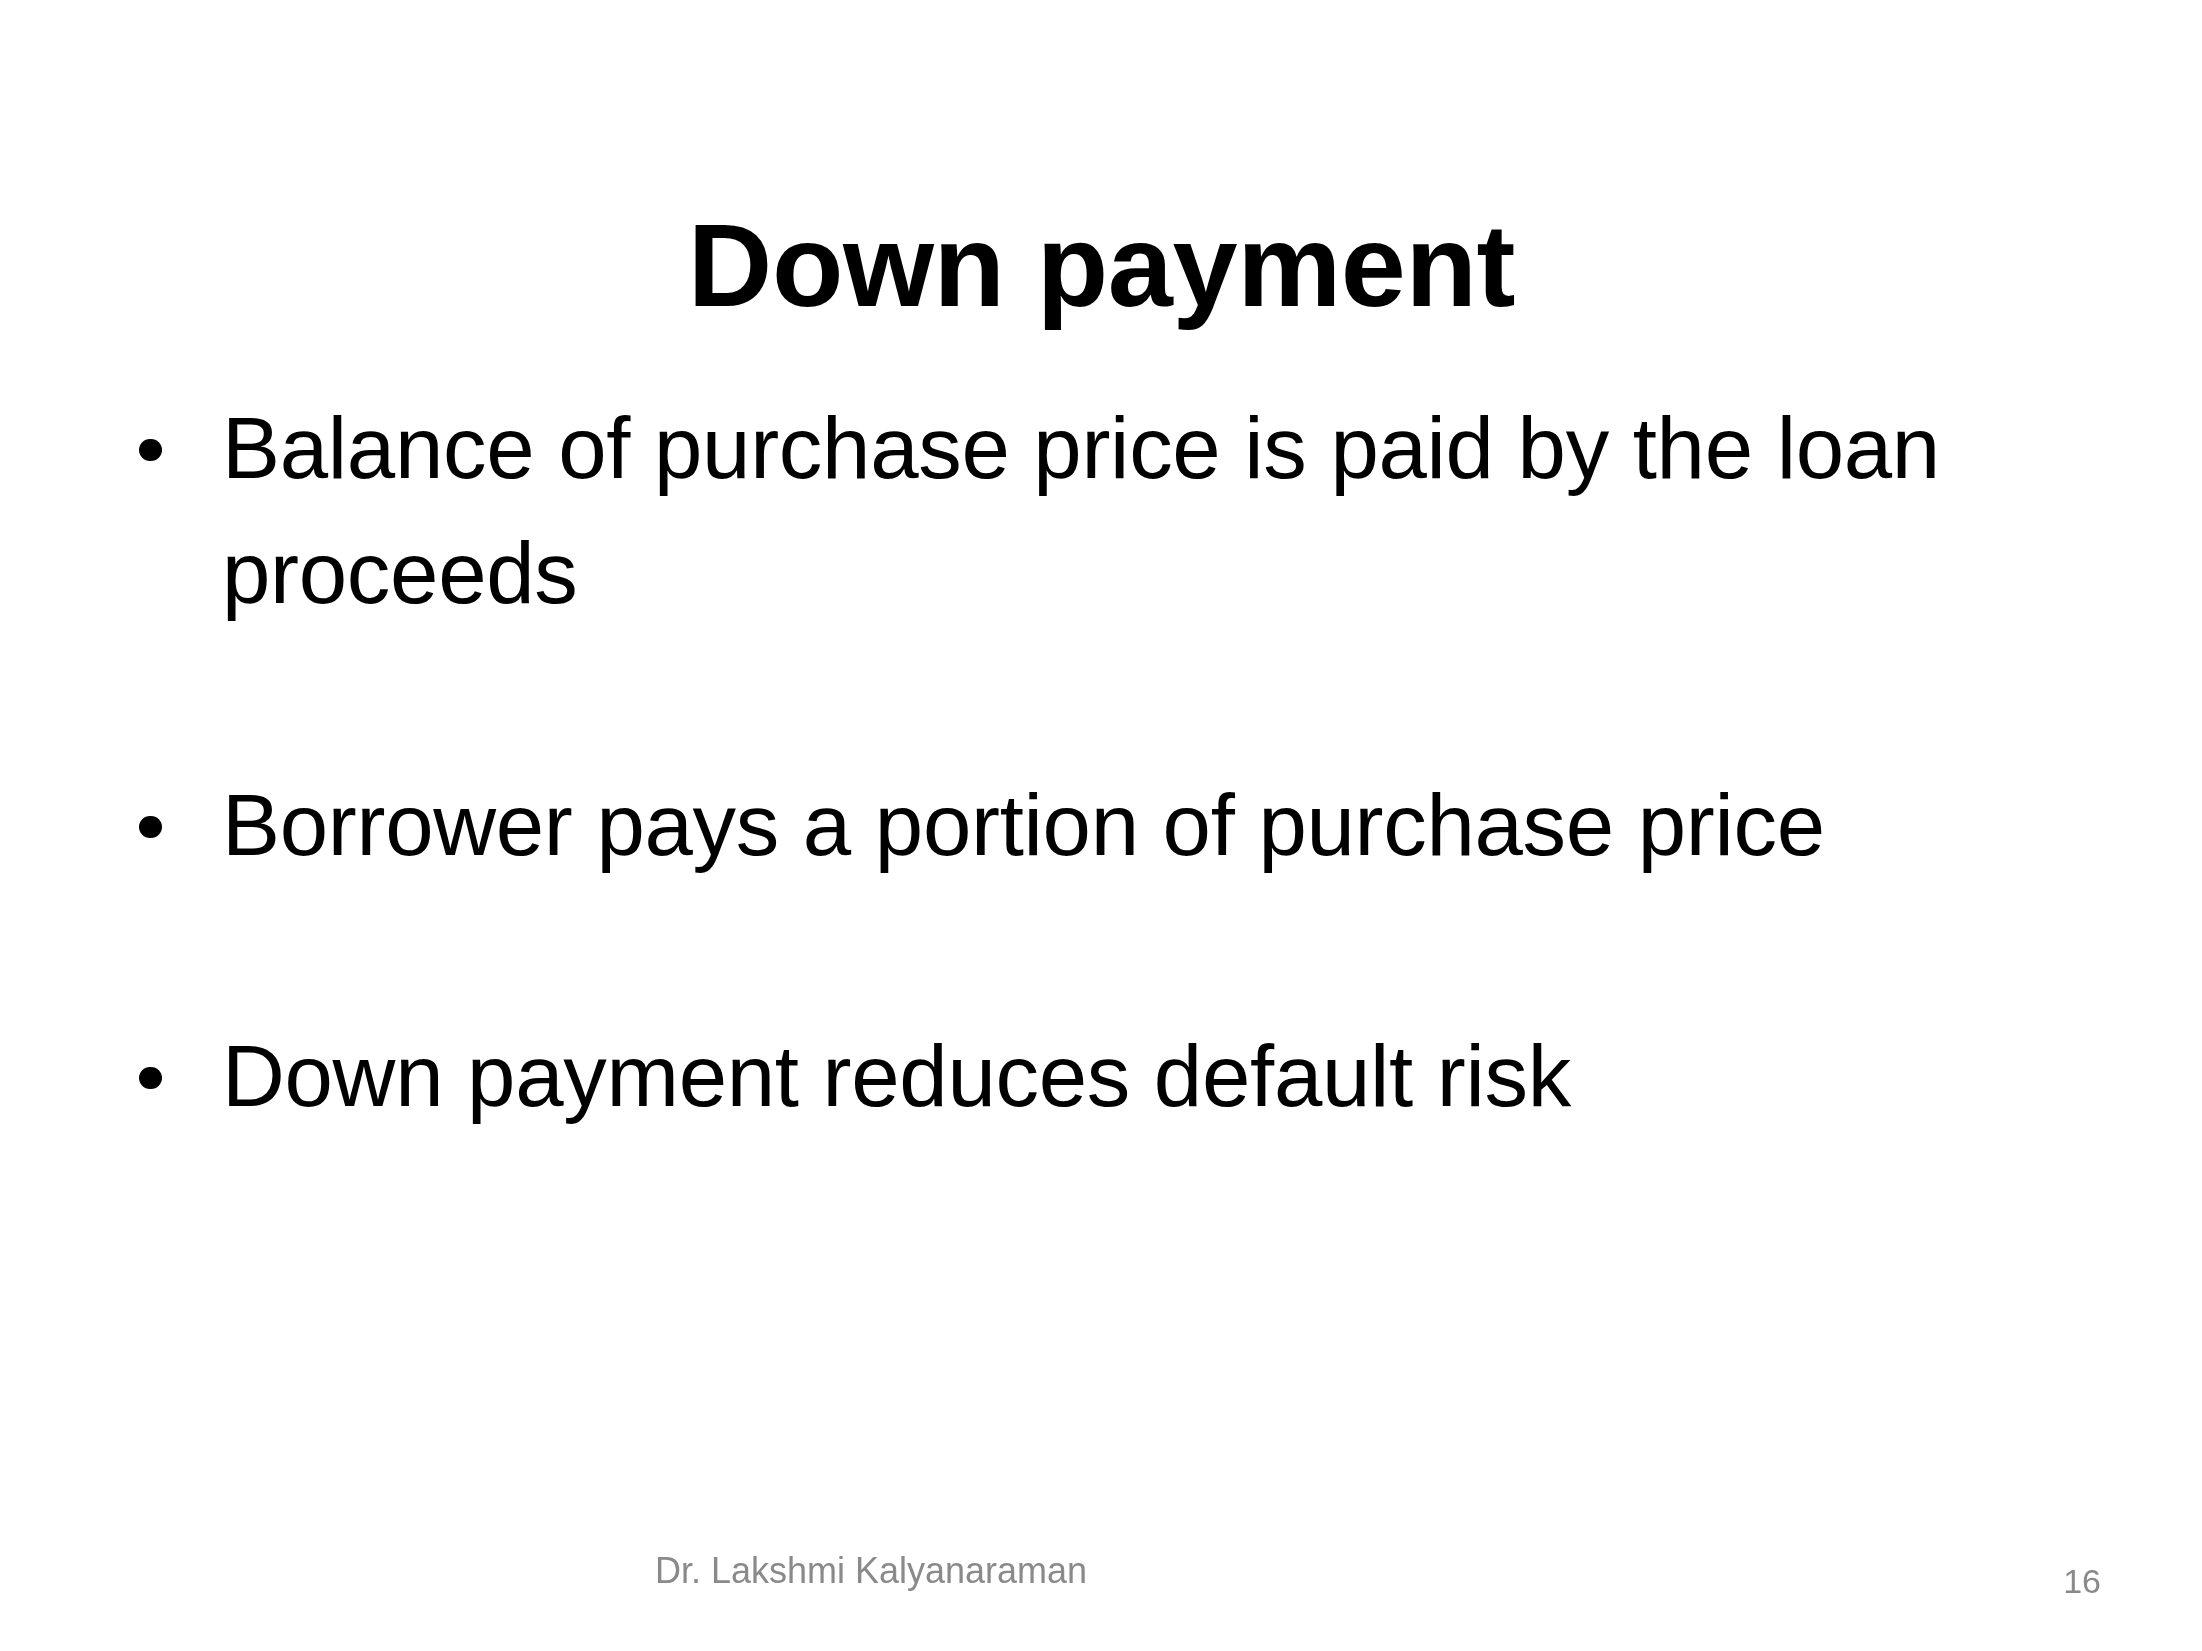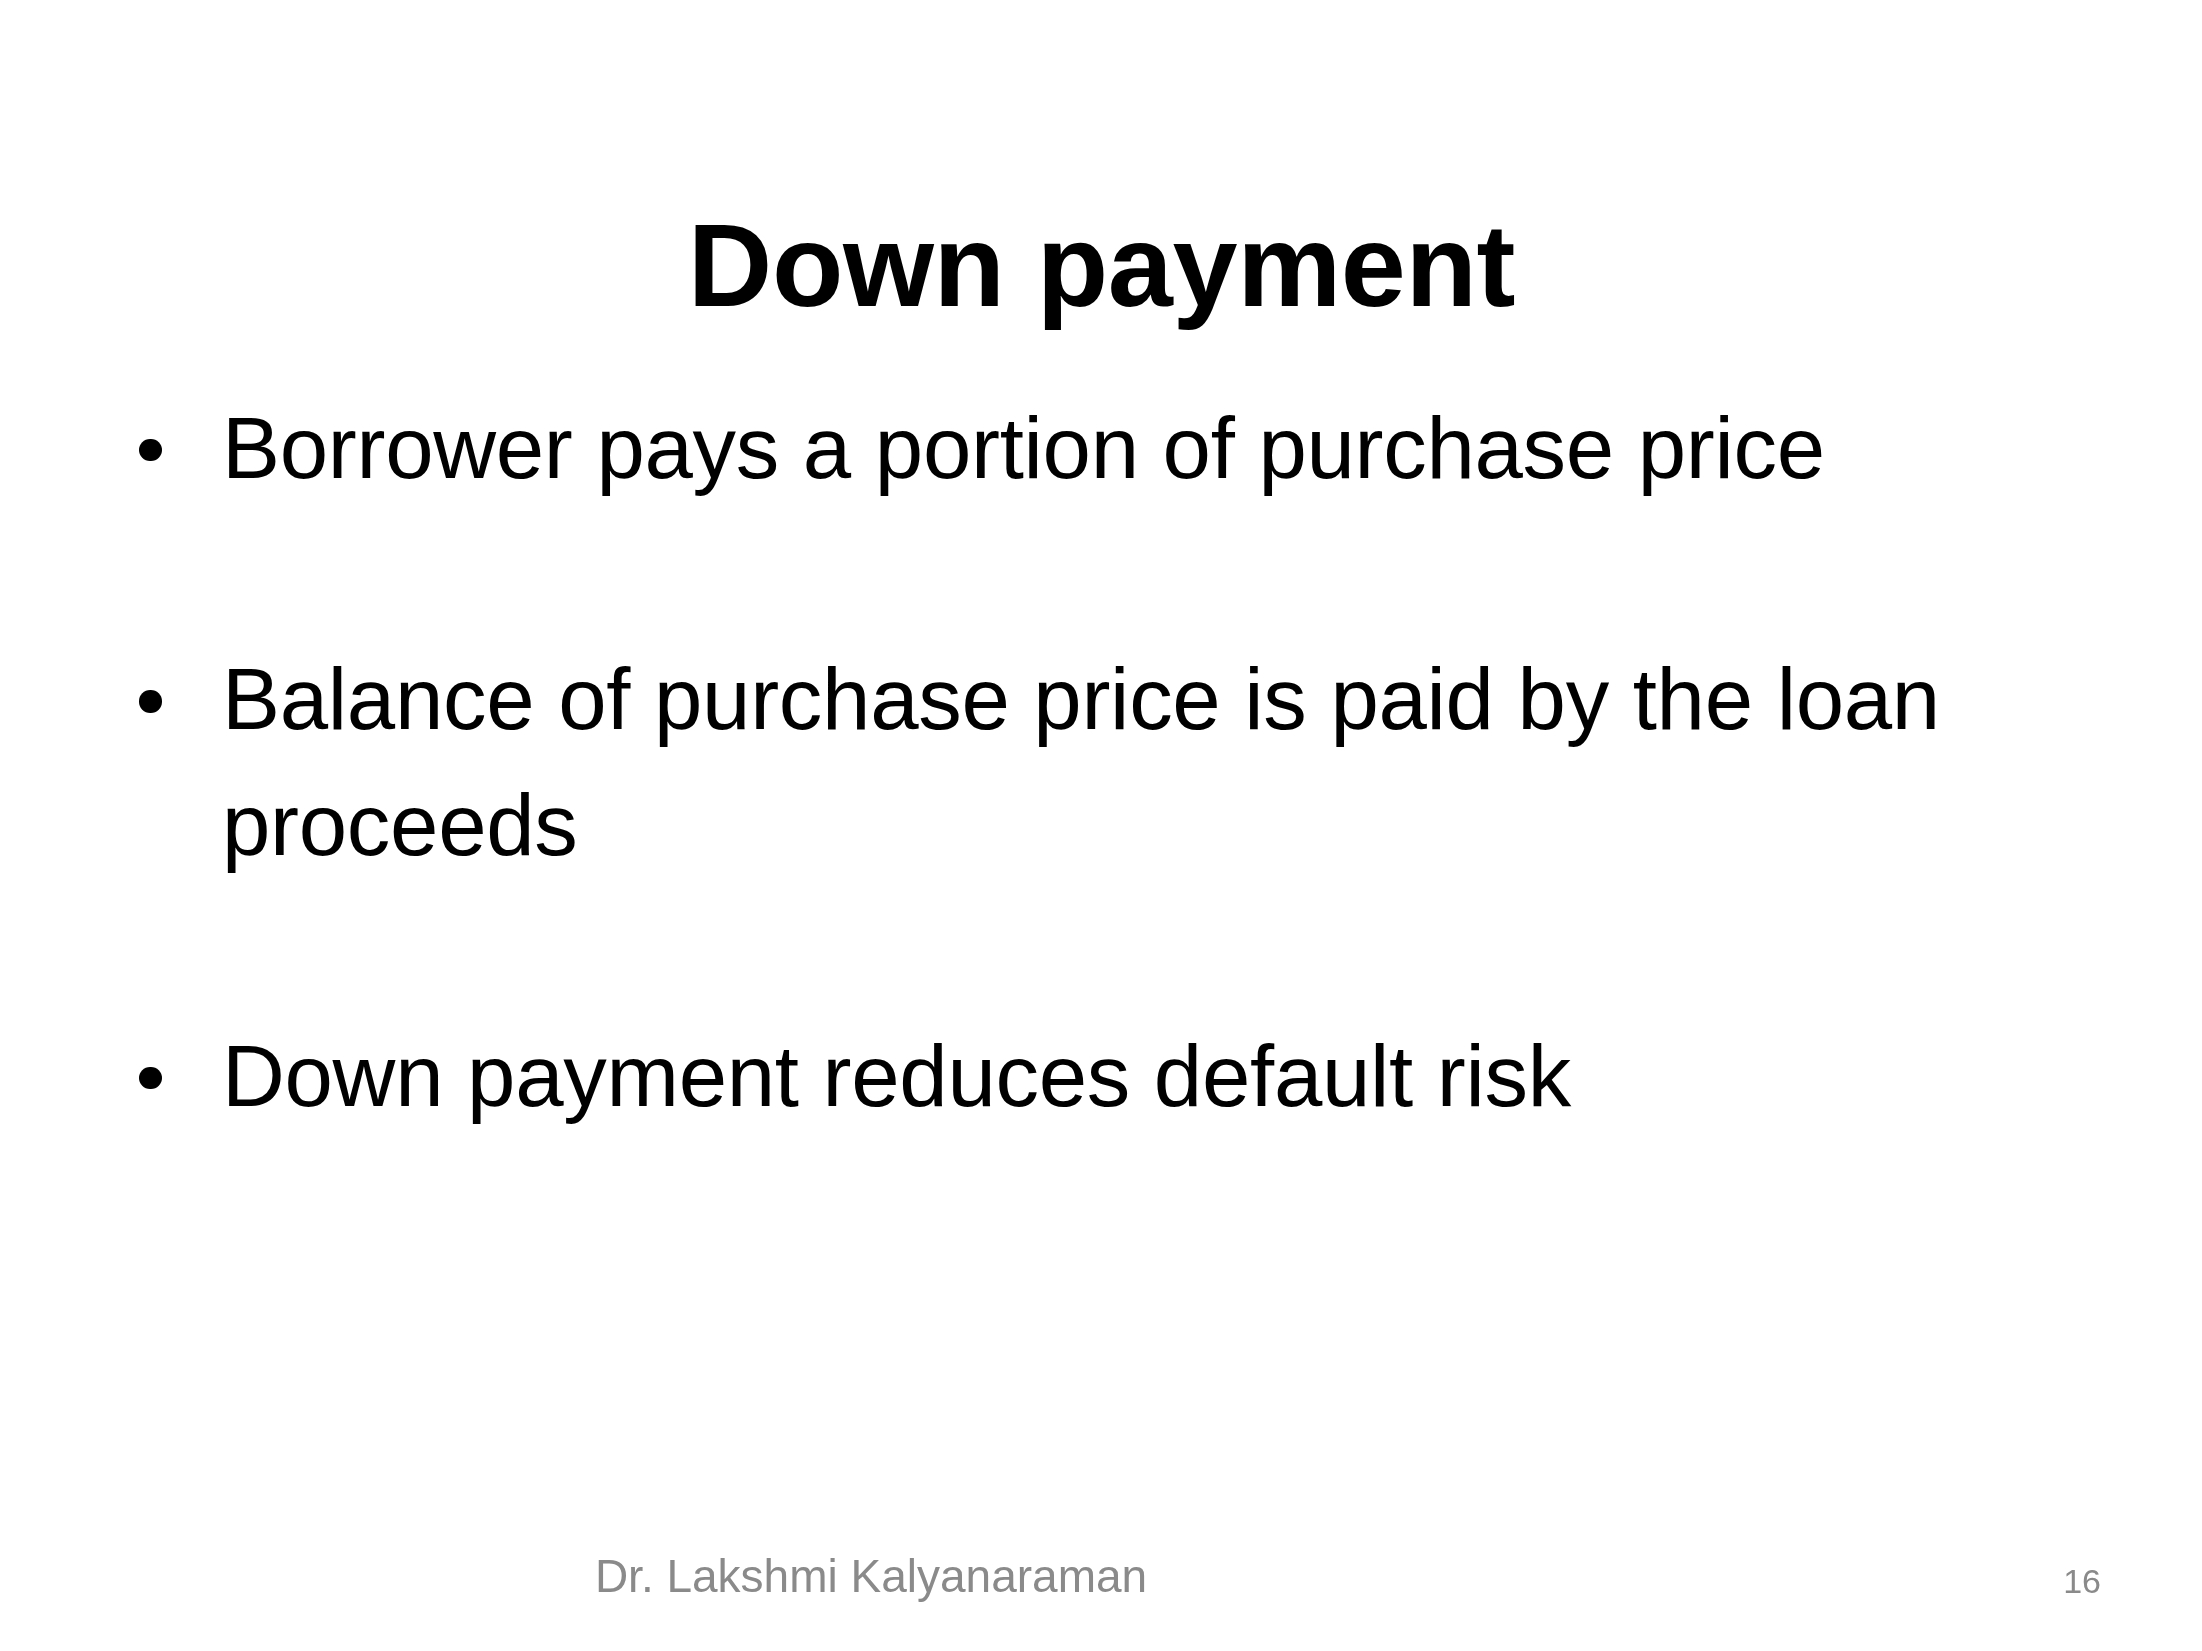--- a/index.html
+++ b/index.html
@@ -73,21 +73,21 @@
     top: 1549px;
     width: 2203px;
     height: 52px;
   }
   .footer-author {
     position: absolute;
     left: 0;
     top: 0;
     width: 1742px;
     text-align: center;
-    font-size: 46px;
+    font-size: 36px;
     line-height: 1.2;
     color: #8a8a8a;
     font-weight: 400;
   }
   .footer-pagenum {
     position: absolute;
     right: 102px;
     top: 12px;
     font-size: 34px;
     line-height: 1.2;
@@ -99,26 +99,26 @@
 <body>
 
 <div class="slide">
 
   <h1 class="slide-title">Down payment</h1>
 
   <div class="body-area">
 
     <div class="bullet-item">
       <span class="bullet-dot"></span>
-      <span class="bullet-text">Borrower pays a portion of purchase price</span>
+      <span class="bullet-text">Balance of purchase price is paid by the loan proceeds</span>
     </div>
 
     <div class="bullet-item">
       <span class="bullet-dot"></span>
-      <span class="bullet-text">Balance of purchase price is paid by the loan proceeds</span>
+      <span class="bullet-text">Borrower pays a portion of purchase price</span>
     </div>
 
     <div class="bullet-item">
       <span class="bullet-dot"></span>
       <span class="bullet-text">Down payment reduces default risk</span>
     </div>
 
   </div>
 
   <div class="footer">

